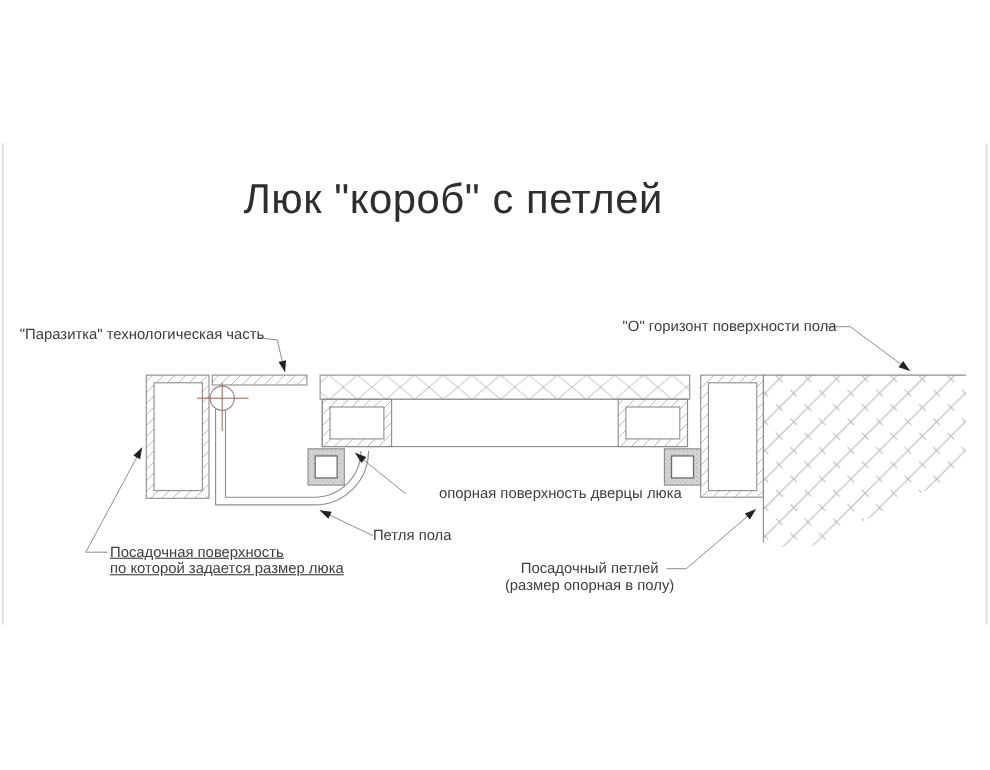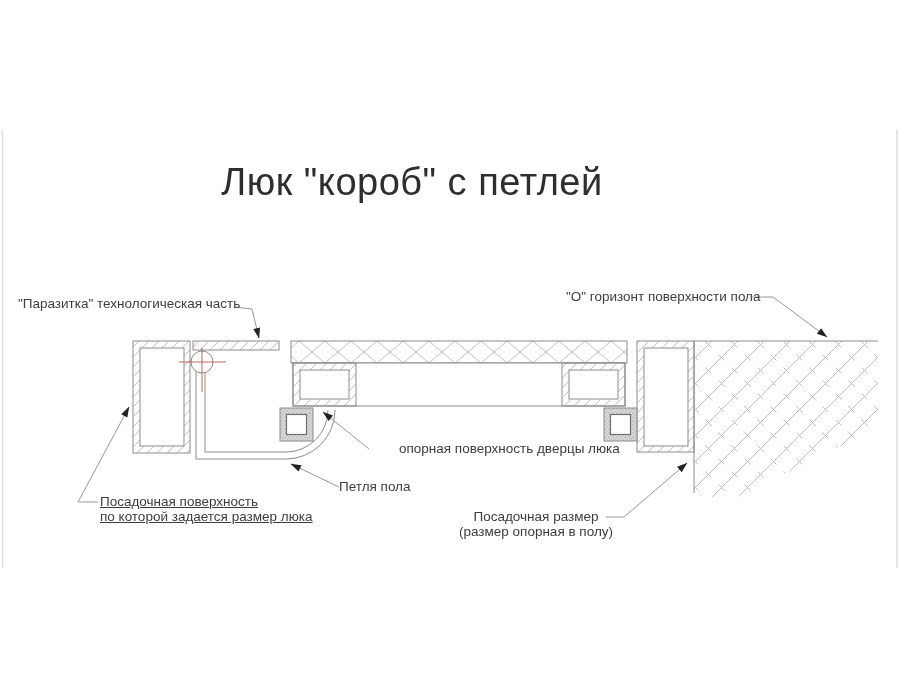--- a/index.html
+++ b/index.html
@@ -132,17 +132,17 @@
   <div class="lbl lbl-support">опорная поверхность дверцы люка</div>
 
   <div class="lbl lbl-hinge">Петля пола</div>
 
   <div class="lbl lbl-seating-surface">
     <div>Посадочная поверхность</div>
     <div>по которой задается размер люка</div>
   </div>
 
   <div class="lbl lbl-seating-size">
-    <div>Посадочная размер</div>
+    <div>Посадочный петлей</div>
     <div>(размер опорная в полу)</div>
   </div>
 
 </div>
 
 </body></html>

